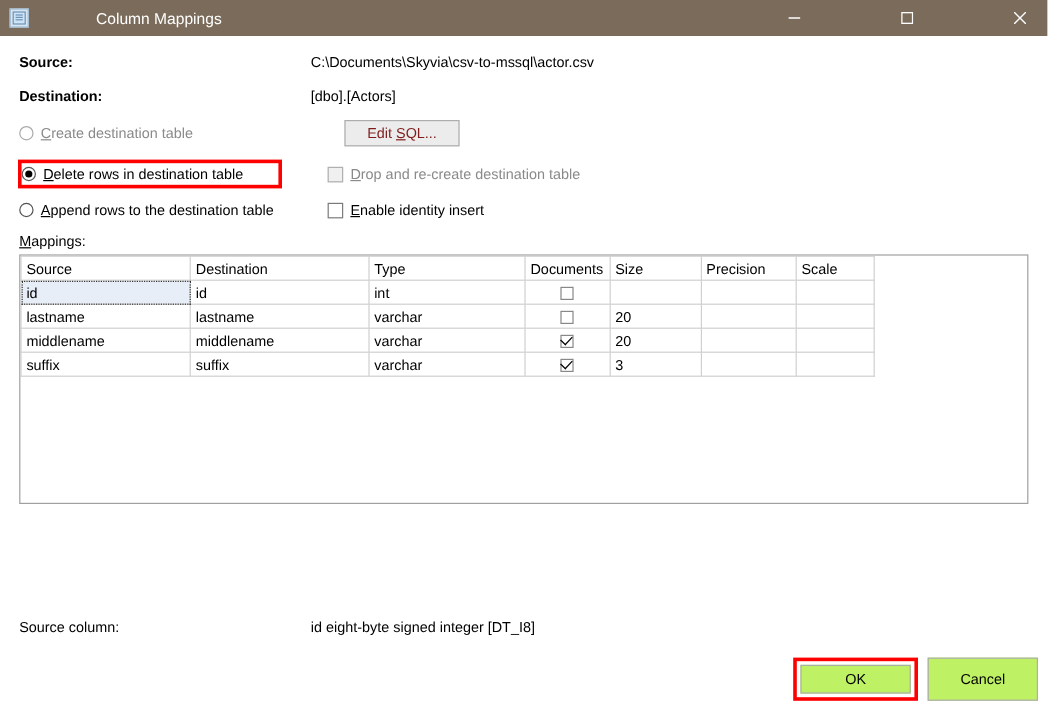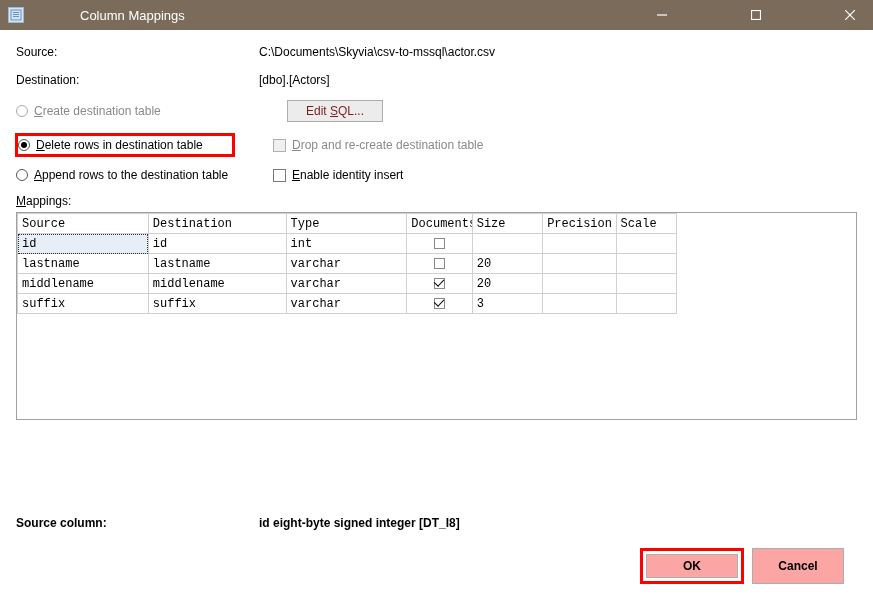--- a/index.html
+++ b/index.html
@@ -42,21 +42,21 @@
   .client {
     padding:14px 16px 14px 16px;
     position:relative;
     height:calc(594px - 30px);
   }
   .row {
     display:flex;
     margin-bottom:12px;
     line-height:16px;
   }
-  .row .label { width:243px; }
+  .row .label { width:243px;font-weight:bold; }
   .row .value { }
   .radios { margin-top:12px; }
   .radio-row {
     display:flex;
     align-items:center;
     margin:12px 0;
     gap:12px;
   }
   .radio-left {
     display:flex;
@@ -92,41 +92,40 @@
     width:13px; height:13px;
     border:1px solid #7a7a7a;
     background:#fff;
     margin-right:6px;
     flex:0 0 13px;
     position:relative;
   }
   .checkbox.disabled { border-color:#b0b0b0; background:#f0f0f0; }
   .btn {
     border:1px solid #adadad;
-    background:#fca5a5;
+    background:#bef264;
     padding:3px 18px;
     font:inherit;
     min-width:88px;
     text-align:center;
     color:#000;
   }
   .btn.disabled { color:#7f1d1d; background:#ececec; }
   .highlight-red { outline:3px solid #ff0000; outline-offset:-2px; }
   .mappings-label { margin-top:6px; margin-bottom:4px; }
   .table-wrap {
     border:1px solid #a0a0a0;
     height:208px;
     overflow:hidden;
   }
   table.mappings {
     border-collapse:collapse;
-    width:660px;
+    width:712px;
     table-layout:fixed;
     font-size:12px;
-    font-family:Liberation Mono, monospace;
   }
   table.mappings th, table.mappings td {
     border:1px solid #d0d0d0;
     padding:2px 4px;
     text-align:left;
     height:20px;
     overflow:hidden;
   }
   table.mappings th {
     background:#fff;
@@ -150,23 +149,22 @@
     border-bottom:1.3px solid #000;
     transform:rotate(43deg);
   }
   tr.selected td:first-child {
     background:#e8eef7;
     outline:1px dotted #333;
     outline-offset:-1px;
   }
   .bottom-area {
     position:absolute;
-    left:16px; right:29px;
+    left:16px; right:8px;
     bottom:10px;
-    font-weight:bold;
   }
   .source-col-row {
     display:flex;
     margin-bottom:18px;
   }
   .source-col-row .label { width:243px; }
   .dialog-buttons {
     display:flex;
     justify-content:flex-end;
     gap:8px;

